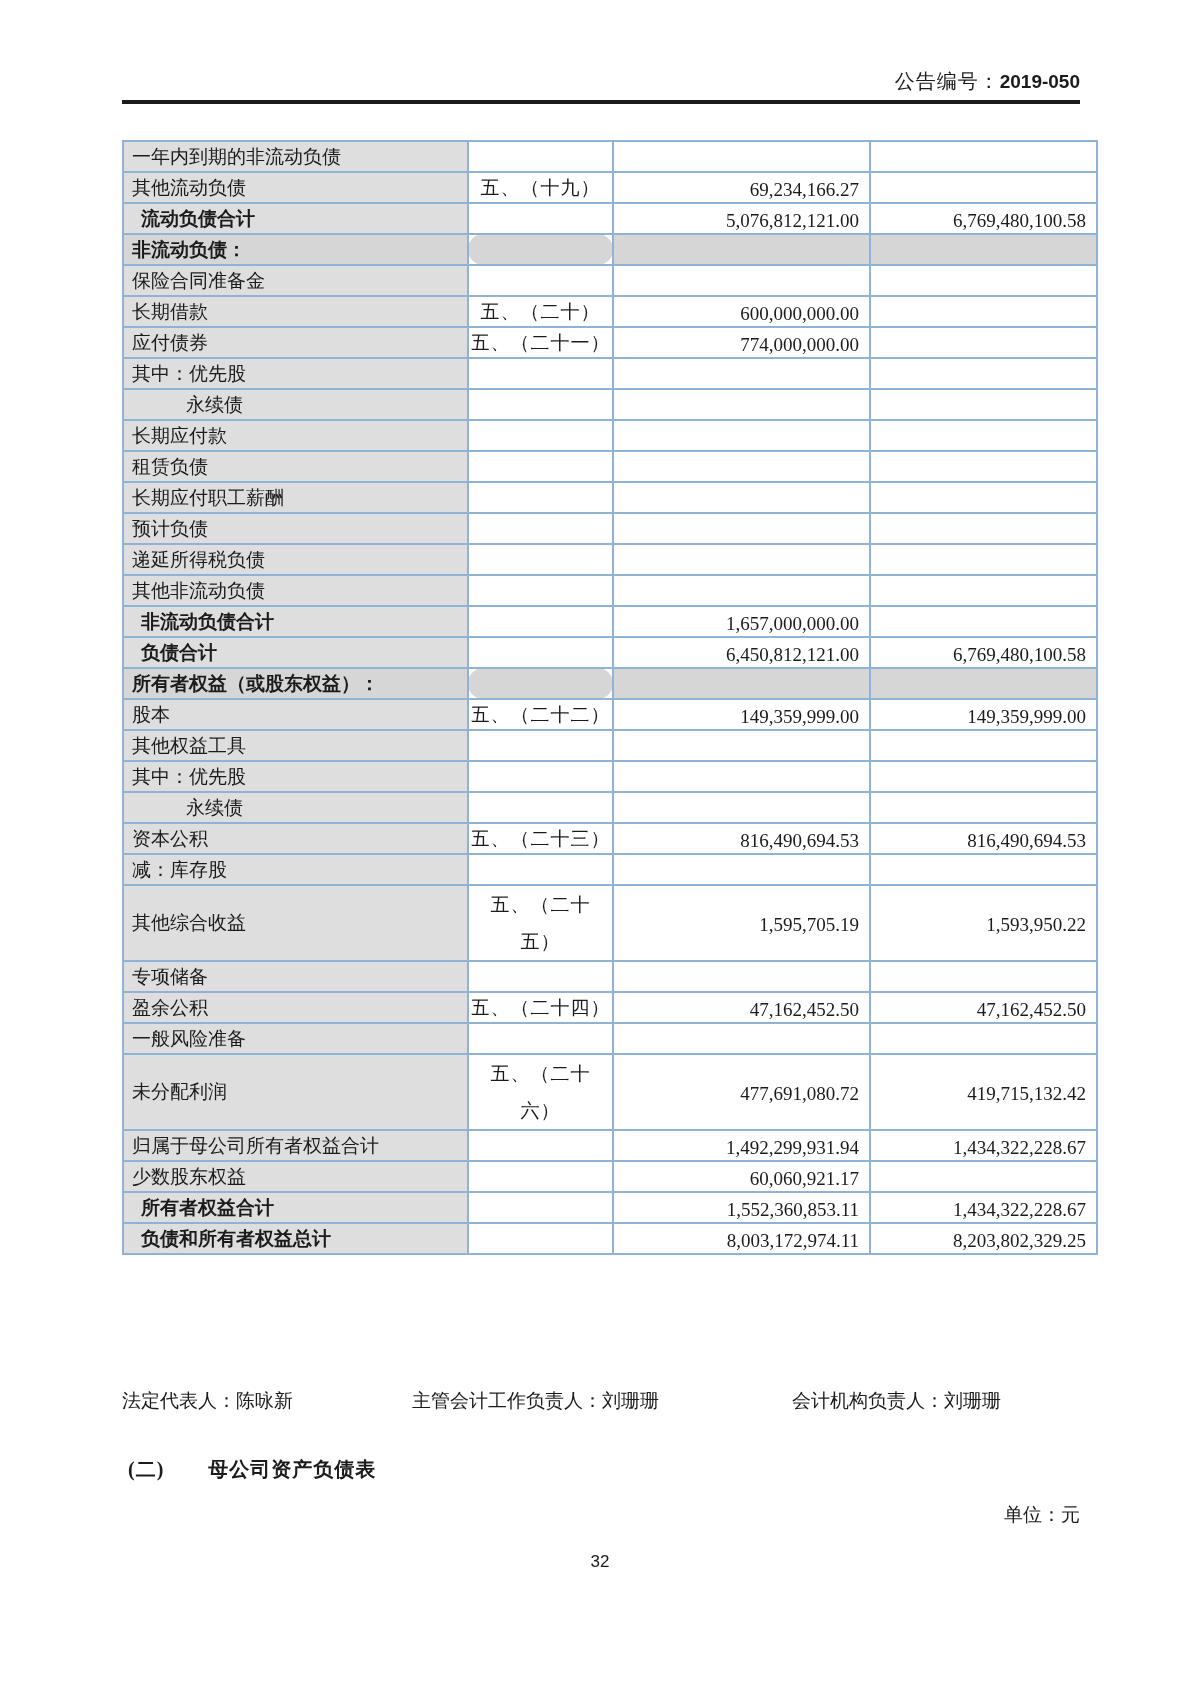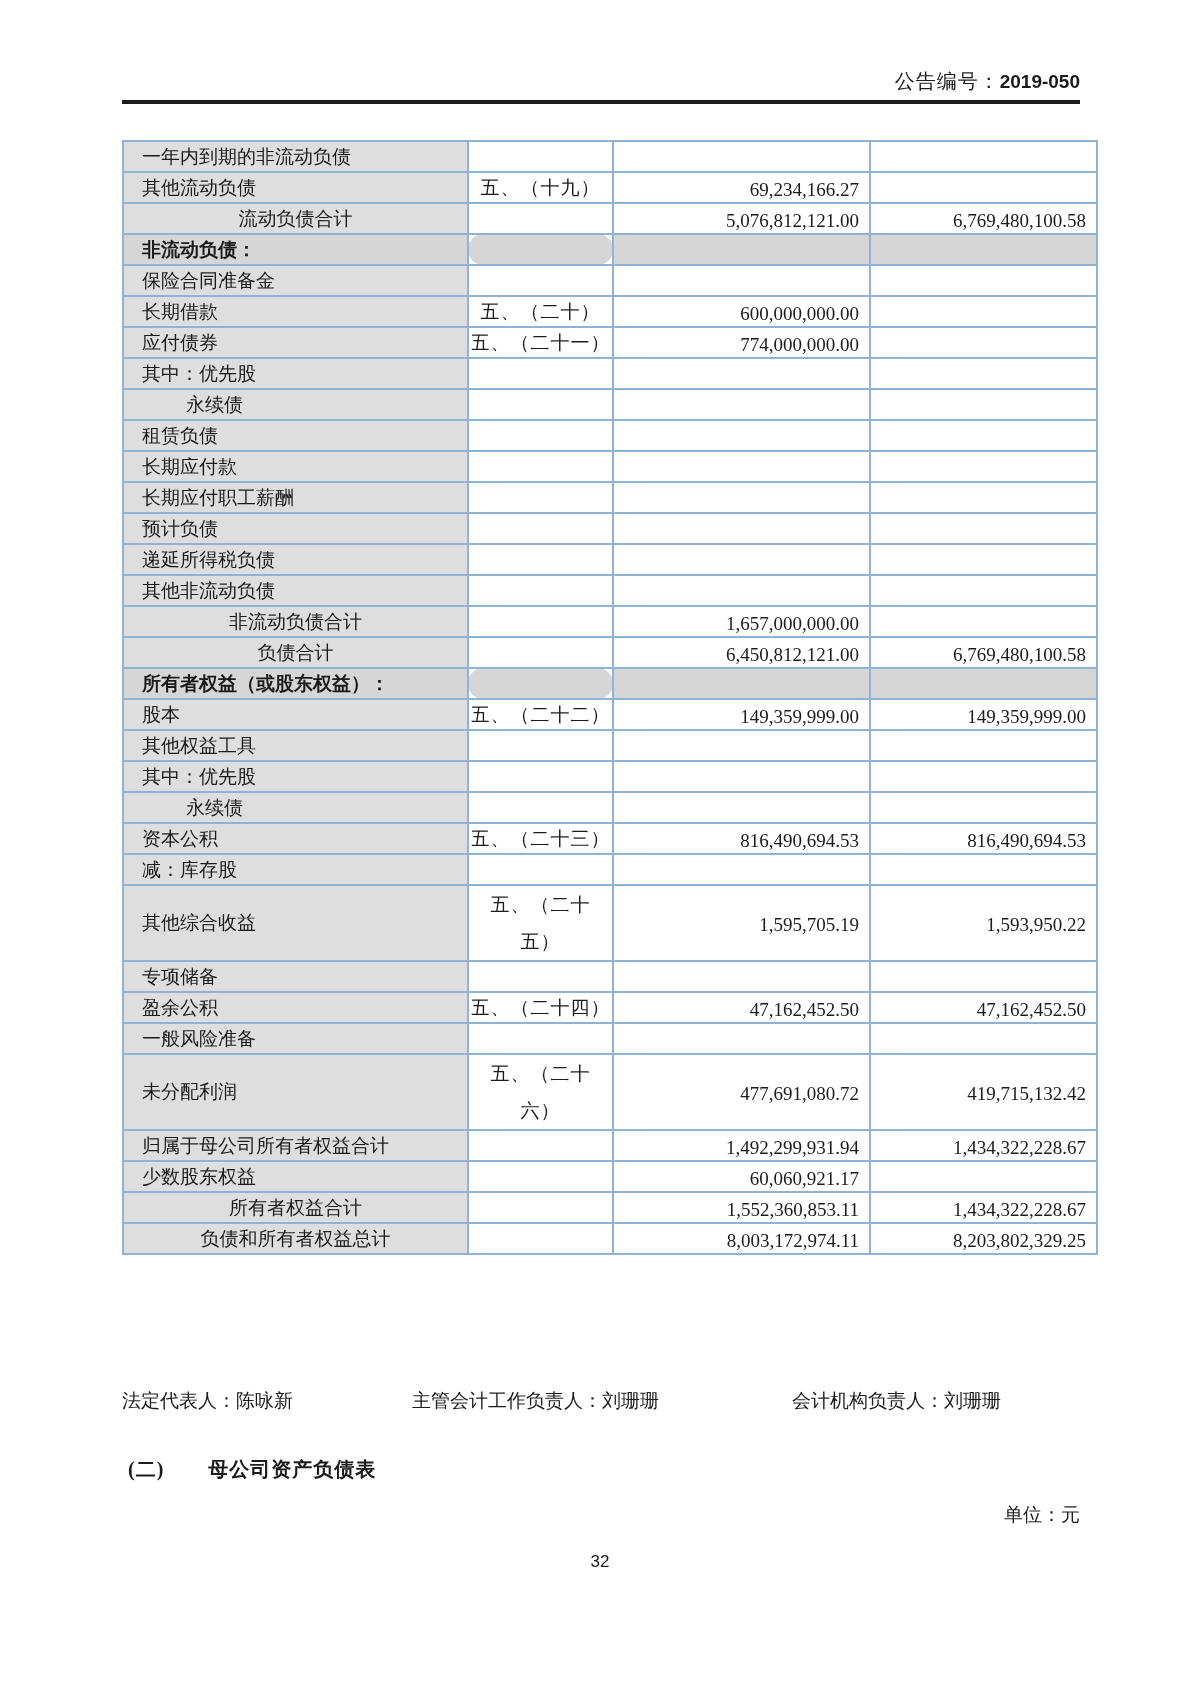--- a/index.html
+++ b/index.html
@@ -37,24 +37,24 @@
   }
   table.bs td{
     border:2px solid var(--border-color);
     font-size:19px;vertical-align:middle;
     overflow:hidden;
   }
   tr.regular,tr.total,tr.section{height:31px;}
   tr.tall{height:74px;}
   td.cell-label{
     background:var(--label-bg);
-    padding-left:18px;text-align:left;
+    padding-left:8px;text-align:left;
   }
   tr.indent td.cell-label{padding-left:62px;}
-  tr.total td.cell-label{font-weight:normal;text-align:center;padding-left:0;}
+  tr.total td.cell-label{font-weight:bold;text-align:left;padding-left:17px;}
   tr.section td{background:var(--section-bg);}
   tr.section td.cell-label{font-weight:bold;}
   td.cell-note{
     text-align:center;font-size:18px;white-space:pre-line;
     letter-spacing:1px;
     border-radius:15px;
   }
   tr.tall td.cell-note{line-height:37px;}
   td.cell-amount{
     text-align:right;padding-right:10px;
@@ -157,27 +157,27 @@
           <td class="cell-amount"></td>
           <td class="cell-amount"></td>
         </tr>
         <tr class="regular indent">
           <td class="cell-label">永续债</td>
           <td class="cell-note"></td>
           <td class="cell-amount"></td>
           <td class="cell-amount"></td>
         </tr>
         <tr class="regular">
+          <td class="cell-label">长期应付款</td>
+          <td class="cell-note"></td>
+          <td class="cell-amount"></td>
+          <td class="cell-amount"></td>
+        </tr>
+        <tr class="regular">
           <td class="cell-label">租赁负债</td>
-          <td class="cell-note"></td>
-          <td class="cell-amount"></td>
-          <td class="cell-amount"></td>
-        </tr>
-        <tr class="regular">
-          <td class="cell-label">长期应付款</td>
           <td class="cell-note"></td>
           <td class="cell-amount"></td>
           <td class="cell-amount"></td>
         </tr>
         <tr class="regular">
           <td class="cell-label">长期应付职工薪酬</td>
           <td class="cell-note"></td>
           <td class="cell-amount"></td>
           <td class="cell-amount"></td>
         </tr>

